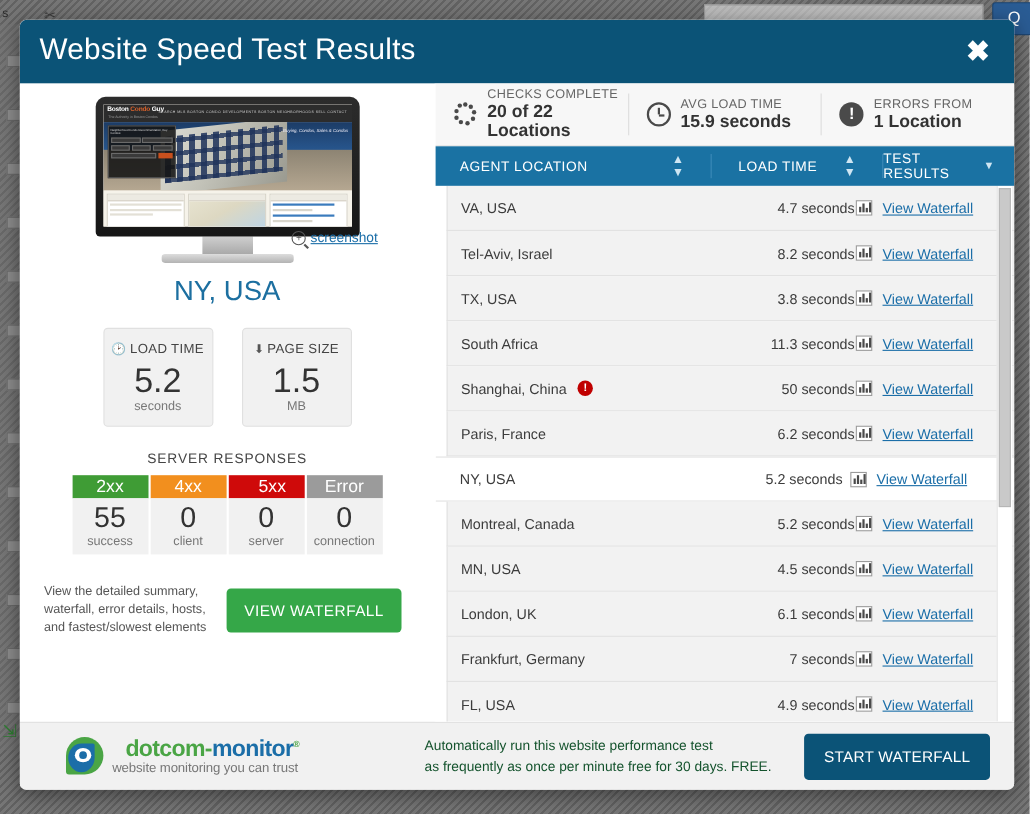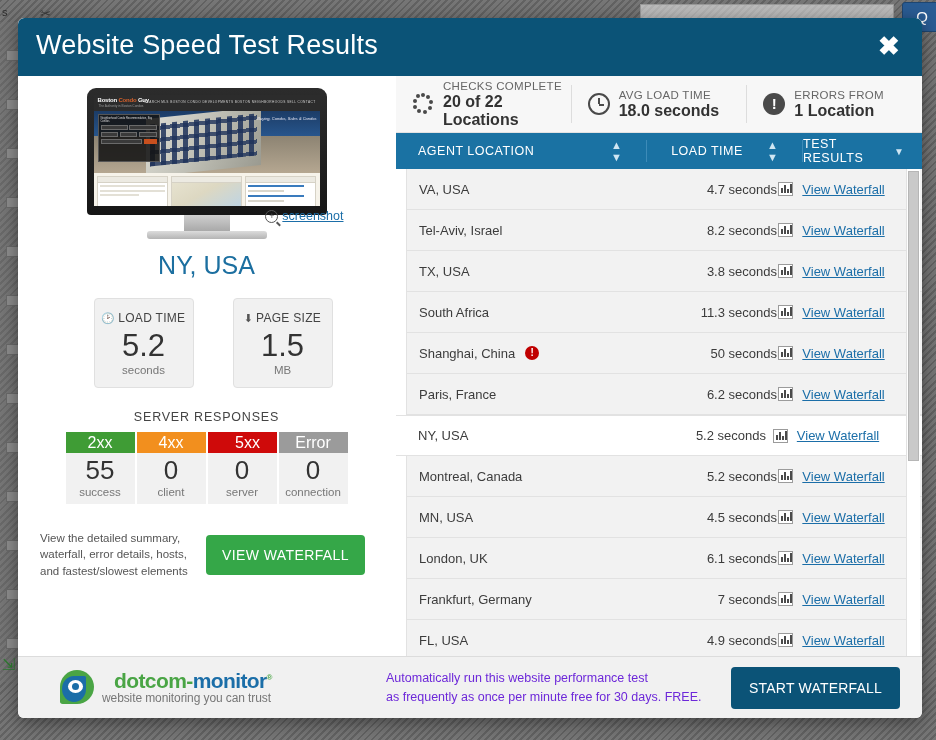--- a/index.html
+++ b/index.html
@@ -274,21 +274,20 @@
     justify-content: center;
     gap: 26px;
   }
   .metric-box {
     width: 100px;
     background: #f1f1f1;
     border: 1px solid #e0e0e0;
     border-radius: 4px;
     padding: 9px 4px 11px 4px;
     text-align: center;
-    margin-left: 13px;
   }
   .metric-label {
     font-size: 12px;
     color: #444;
     letter-spacing: 0.3px;
     display: inline-block;
   }
   .metric-icon { font-size: 11px; color: #555; margin-right: 3px; }
   .metric-value {
     font-size: 31px;
@@ -571,21 +570,21 @@
     margin-left: 12px;
   }
   #footer-brand .b { color: #1b6ea8; }
   #footer-brand sup { font-size: 8px; vertical-align: super; }
   #footer-tagline {
     font-size: 12px; color: #777; letter-spacing: -0.1px;
   }
   #footer-promo {
     flex: 1;
     font-size: 12.5px;
-    color: #6d28d9;
+    color: #14532d;
     line-height: 1.5;
   }
   #start-monitoring-button {
     background: #0b5377;
     color: #ffffff;
     font-size: 14px;
     letter-spacing: 0.2px;
     padding: 13px 18px;
     border: none;
     border-radius: 4px;
@@ -762,21 +761,21 @@
           </span>
           <span>
             <span class="summary-text-label">CHECKS COMPLETE</span>
             <span class="summary-text-value">20 of 22 Locations</span>
           </span>
         </div>
         <div class="summary-item">
           <span class="icon-clock"></span>
           <span>
             <span class="summary-text-label">AVG LOAD TIME</span>
-            <span class="summary-text-value">18.0 seconds</span>
+            <span class="summary-text-value">15.9 seconds</span>
           </span>
         </div>
         <div class="summary-item">
           <span class="icon-alert">!</span>
           <span>
             <span class="summary-text-label">ERRORS FROM</span>
             <span class="summary-text-value">1 Location</span>
           </span>
         </div>
       </div>

